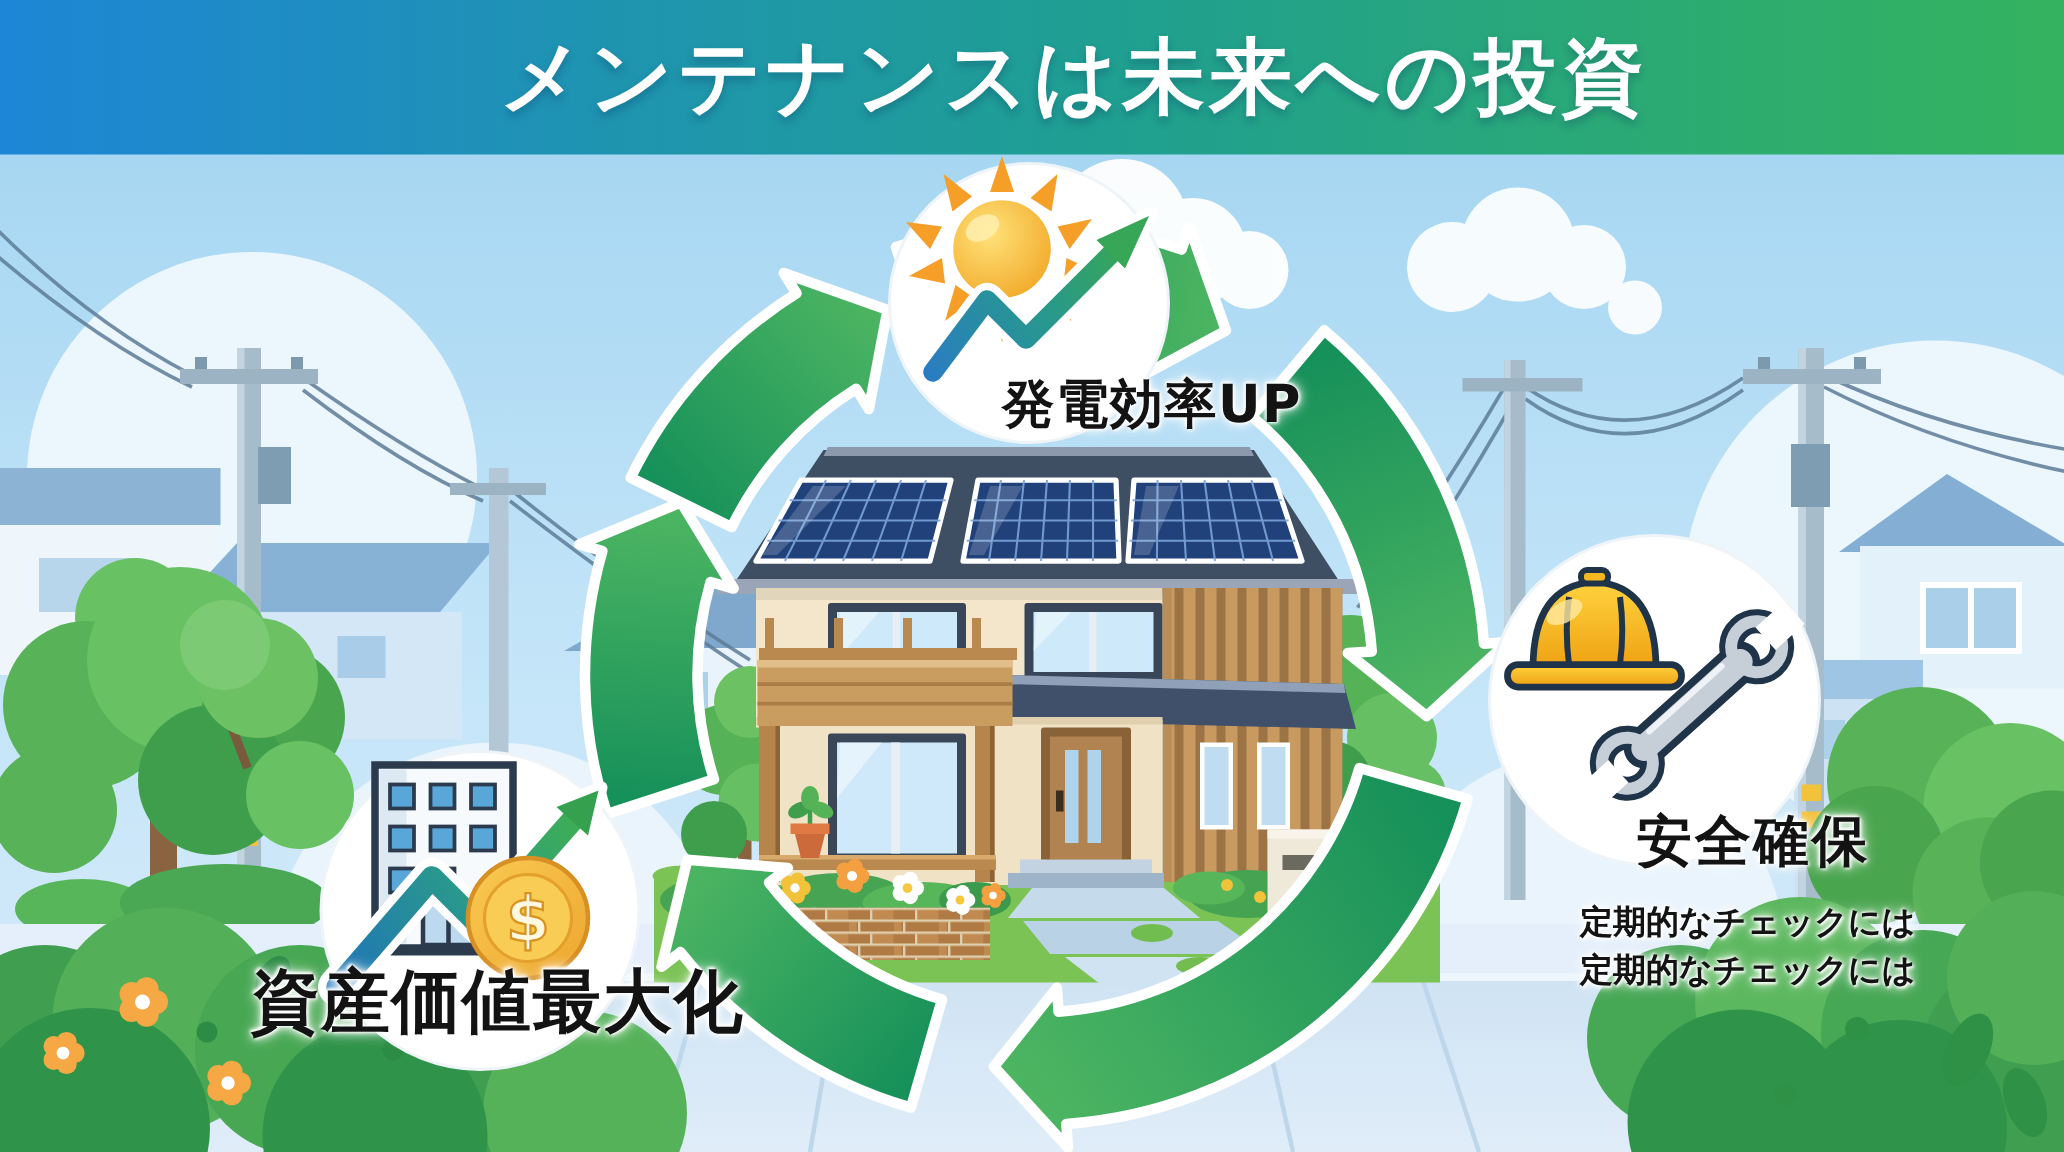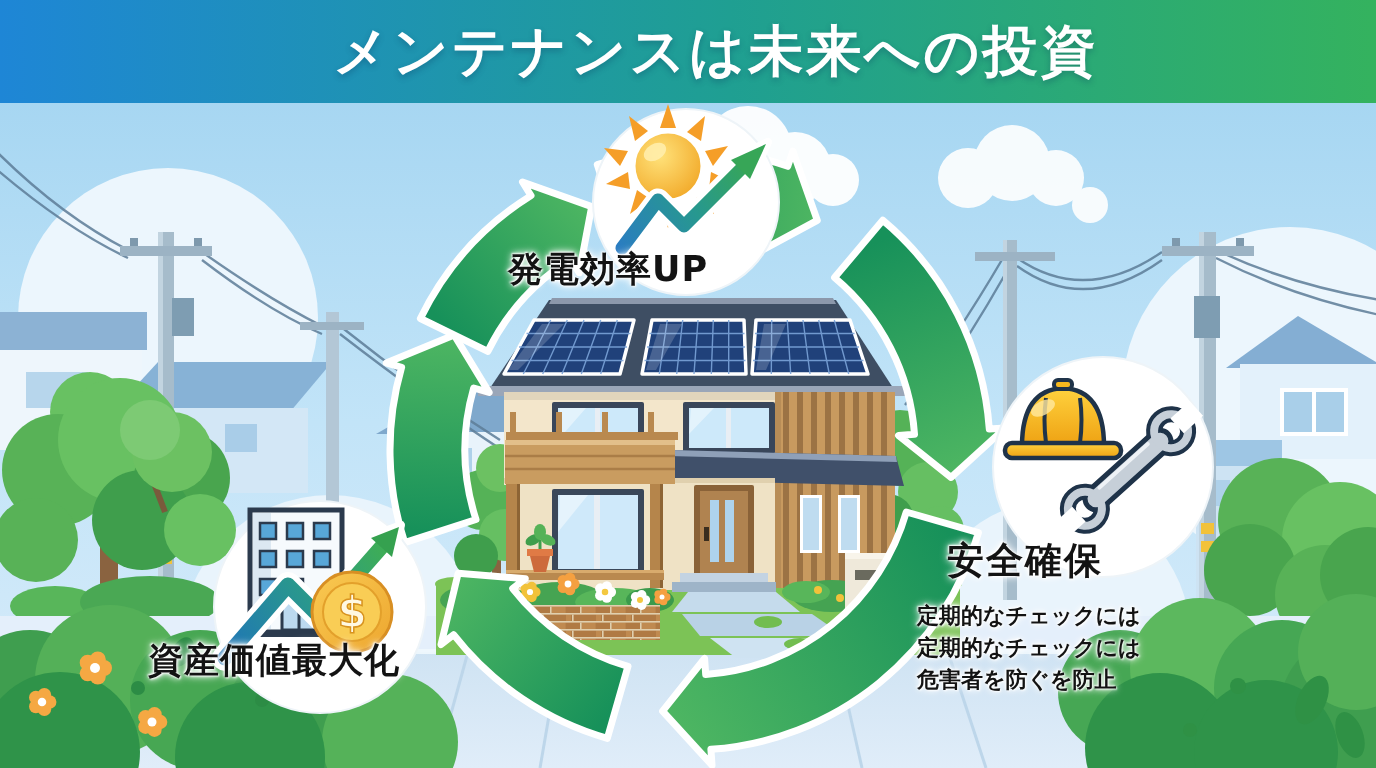--- a/index.html
+++ b/index.html
@@ -4,24 +4,24 @@
 <style>
   html,body{margin:0;padding:0;background:#e8f2fa;}
   .stage{position:relative;width:1376px;height:768px;overflow:hidden;
          font-family:"DejaVu Sans","Liberation Sans",sans-serif;background:#cfe8fa;}
   svg.scene{position:absolute;left:0;top:0;width:1376px;height:768px;display:block;}
   .banner{position:absolute;left:0;top:0;width:1376px;height:103px;
           background:linear-gradient(90deg,#1e86d6 0%,#1f9f92 52%,#35b35c 100%);
           display:flex;align-items:center;justify-content:center;padding-left:28px;}
   .banner h1{margin:0;color:#ffffff;font-size:55px;font-weight:800;letter-spacing:3px;
              text-shadow:0 3px 6px rgba(10,50,90,.30);}
-  .lbl{position:absolute;text-align:left;color:#131313;font-weight:800;
+  .lbl{position:absolute;text-align:right;color:#131313;font-weight:800;
        text-shadow:0 0 6px #fff,0 0 10px #fff,1px 1px 2px #fff,-1px -1px 2px #fff;}
   .lbl-efficiency{left:508px;top:246px;width:360px;font-size:35px;letter-spacing:1px;}
-  .lbl-asset{left:148px;top:637px;width:360px;font-size:35px;letter-spacing:1px;}
+  .lbl-asset{left:136px;top:637px;width:360px;font-size:46px;letter-spacing:1px;}
   .lbl-safety{left:947px;top:536px;width:300px;font-size:37px;letter-spacing:2px;}
   .lbl-safety-desc{left:917px;top:564px;width:360px;font-size:22px;line-height:32px;font-weight:700;margin-top:36px;}
 </style>
 </head>
 <body>
 
 <div class="stage">
 
 <svg class="scene" viewBox="0 0 1376 768">
   <defs id="defs">
@@ -541,17 +541,16 @@
 
 <header class="banner">
   <h1>メンテナンスは未来への投資</h1>
 </header>
 
 <div class="lbl lbl-efficiency">発電効率UP</div>
 <div class="lbl lbl-safety">安全確保</div>
 <div class="lbl lbl-safety-desc">
   <div>定期的なチェックには</div>
   <div>定期的なチェックには</div>
-  <div>危害者を防ぐを防止</div>
 </div>
 <div class="lbl lbl-asset">資産価値最大化</div>
 
 </div>
 
 </body></html>

